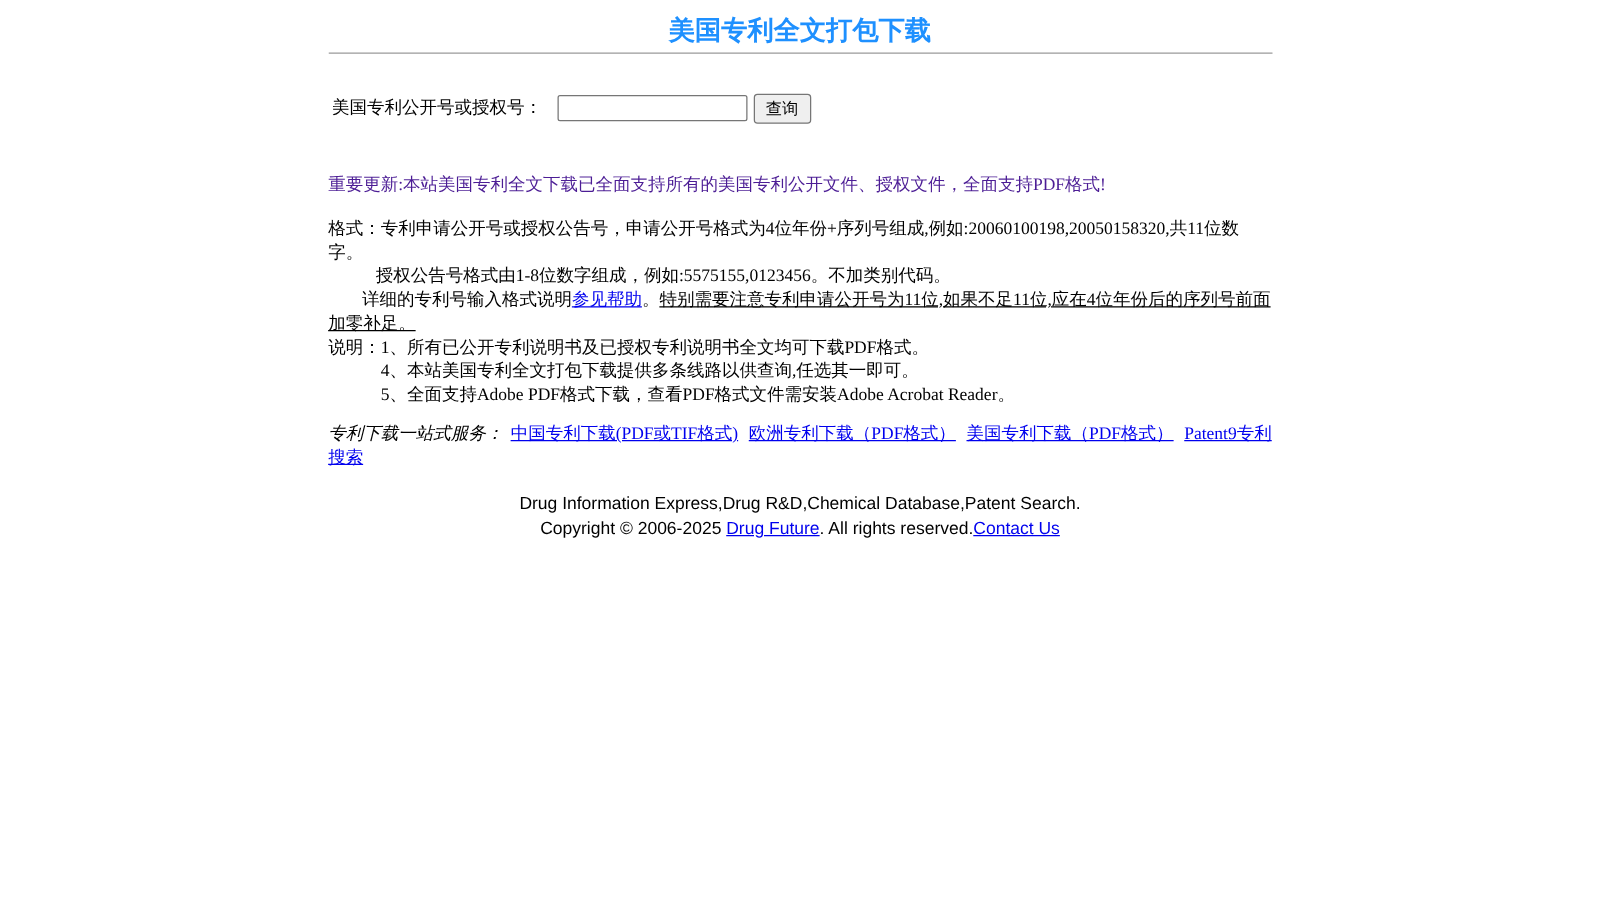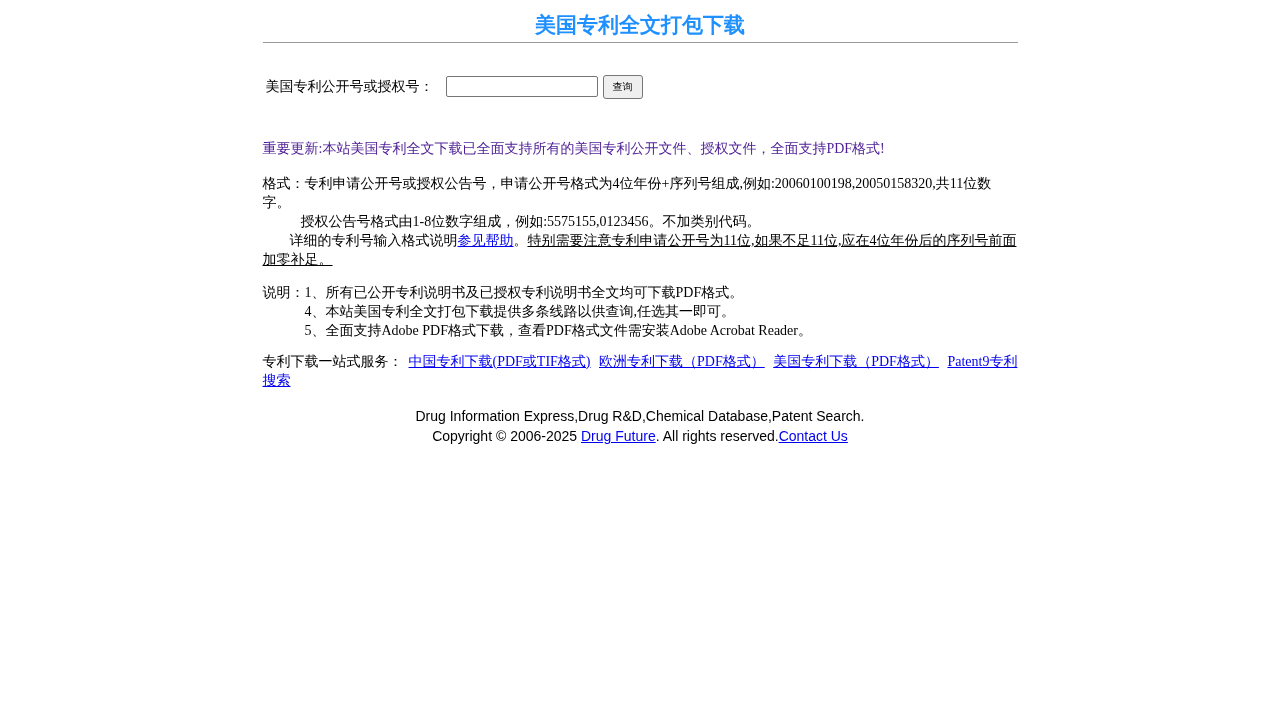--- a/index.html
+++ b/index.html
@@ -52,52 +52,51 @@
     border: 1px solid #767676;
     border-radius: 2px;
     padding: 1px 3px;
     font-size: 13px;
     font-family: "Liberation Sans", sans-serif;
   }
   .query-button {
     margin-left: 5px;
     height: 24px;
     padding: 1px 9px;
-    font-size: 10px;
+    font-size: 13px;
     font-family: "Liberation Sans", "DejaVu Sans", sans-serif;
     color: #000;
     background: #efefef;
     border: 1px solid #767676;
     border-radius: 3px;
     cursor: pointer;
   }
   .notice {
     margin: 40px 0 0 0;
     color: #4c1d95;
   }
   .format-para {
     margin: 16px 0 0 0;
   }
   .ind-a { padding-left: 38px; }
   .ind-b { padding-left: 27px; }
   a { color: #0000EE; text-decoration: underline; cursor: pointer; }
   u.black-note { text-decoration: underline; }
   .notes-block {
-    margin-top: 14px;
     position: relative;
   }
   .block-label {
     position: absolute;
     left: 0;
     top: 0;
   }
   .note-items { padding-left: 42px; }
   .note-item { line-height: 19px; }
   .services-row { margin: 12px 0 0 0; }
-  .services-label { margin-right: 6px; }
+  .services-label { margin-right: 6px; font-style: italic; }
   .service-link { margin-right: 5px; }
   .footer {
     margin-top: 16px;
     text-align: center;
     font-family: "Liberation Sans", "DejaVu Sans", sans-serif;
     font-size: 14px;
     line-height: 20px;
     color: #000;
   }
 </style>

